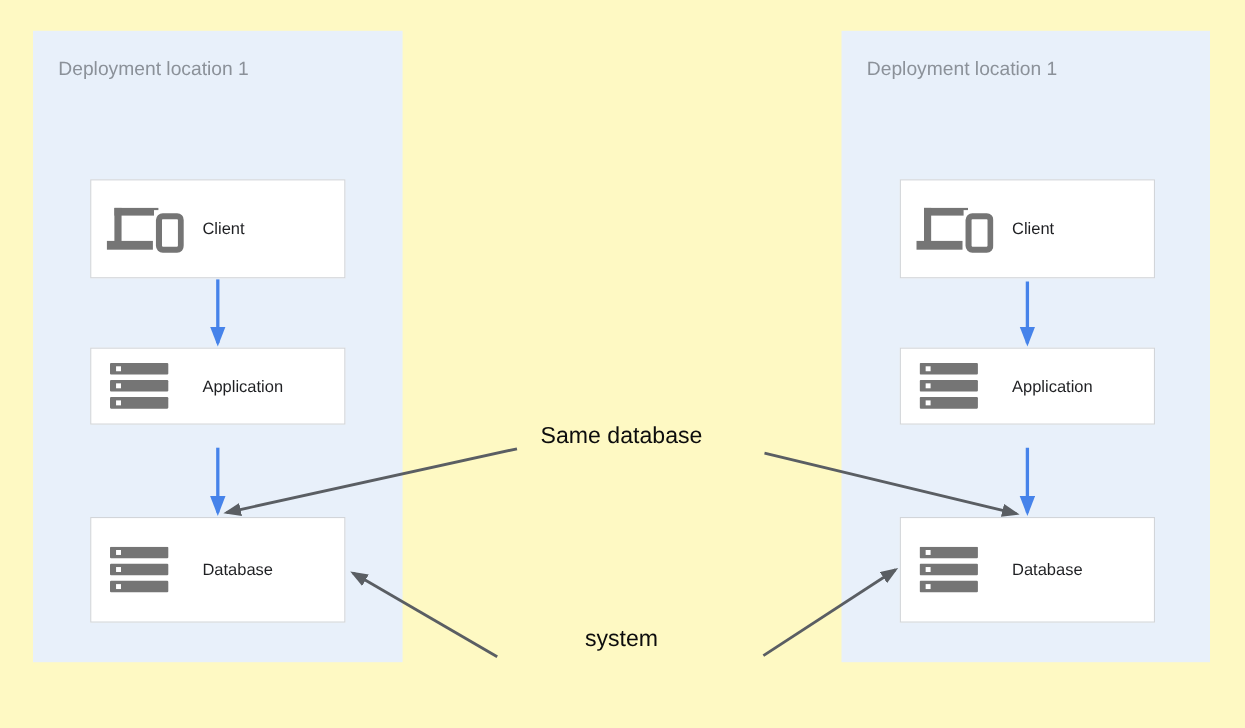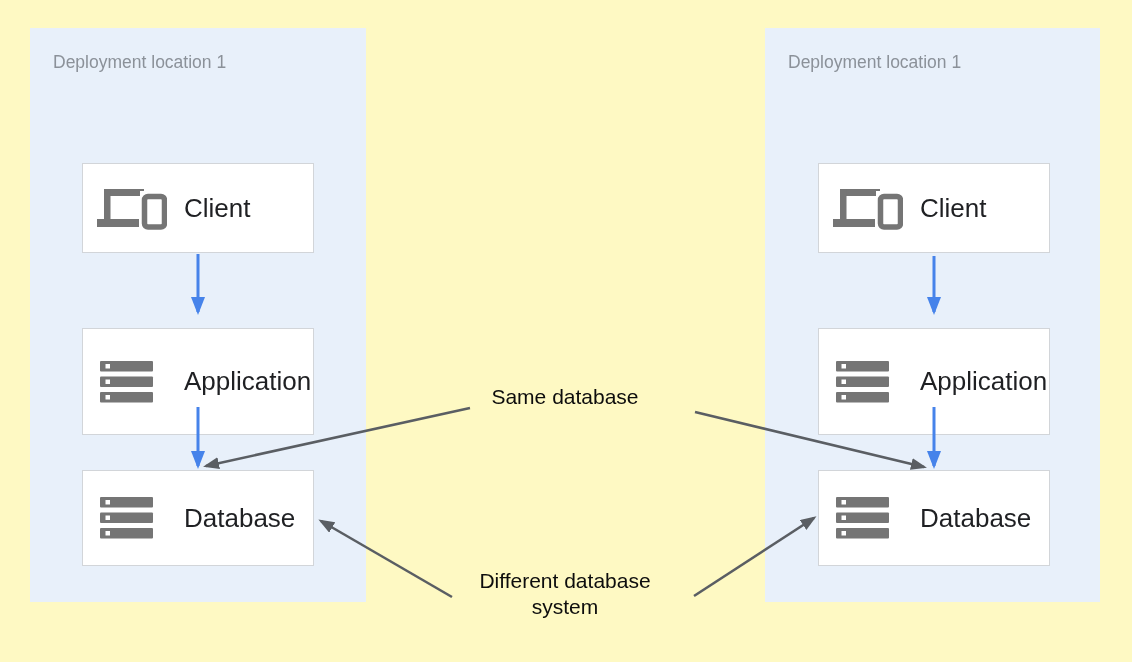--- a/index.html
+++ b/index.html
@@ -33,31 +33,31 @@
     background: #ffffff;
     border: 1px solid #d2d5d9;
     box-sizing: border-box;
     display: flex;
     align-items: center;
     padding-left: 14px;
   }
   .panel-1 .node { left: 52px; }
   .panel-2 .node { left: 53px; }
   .node-client   { top: 135px; height: 90px; }
-  .node-app      { top: 288px; height: 107px; margin-top: 12px; }
+  .node-app      { top: 288px; height: 70px; }
   .node-db       { top: 442px; height: 96px; }
   .node-icon {
     width: 72px;
     display: flex;
     align-items: center;
     flex: none;
   }
   .node-icon.server-pad svg { margin-left: 3px; }
   .node-label {
-    font-size: 26px;
+    font-size: 15px;
     color: #1f2023;
     margin-left: 15px;
     white-space: nowrap;
   }
   .annotation {
     position: absolute;
     width: 220px;
     text-align: center;
     font-size: 21px;
     line-height: 26px;
@@ -165,21 +165,20 @@
         </svg>
       </span>
       <span class="node-label">Database</span>
     </div>
   </section>
 
   <div class="annotation annotation-same">
     <div>Same database</div>
   </div>
   <div class="annotation annotation-different">
-    <div>Different database</div>
     <div>system</div>
   </div>
 
   <svg class="arrow-overlay" width="1132" height="662" viewBox="0 0 1132 662">
     <defs>
       <marker id="headBlue" markerUnits="userSpaceOnUse" markerWidth="20" markerHeight="16" refX="15" refY="7" orient="auto">
         <path d="M0,0 L18,7 L0,14 Z" fill="#4683ea"></path>
       </marker>
       <marker id="headGray" markerUnits="userSpaceOnUse" markerWidth="18" markerHeight="14" refX="13" refY="6" orient="auto">
         <path d="M0,0 L16,6 L0,12 Z" fill="#5a5e63"></path>

